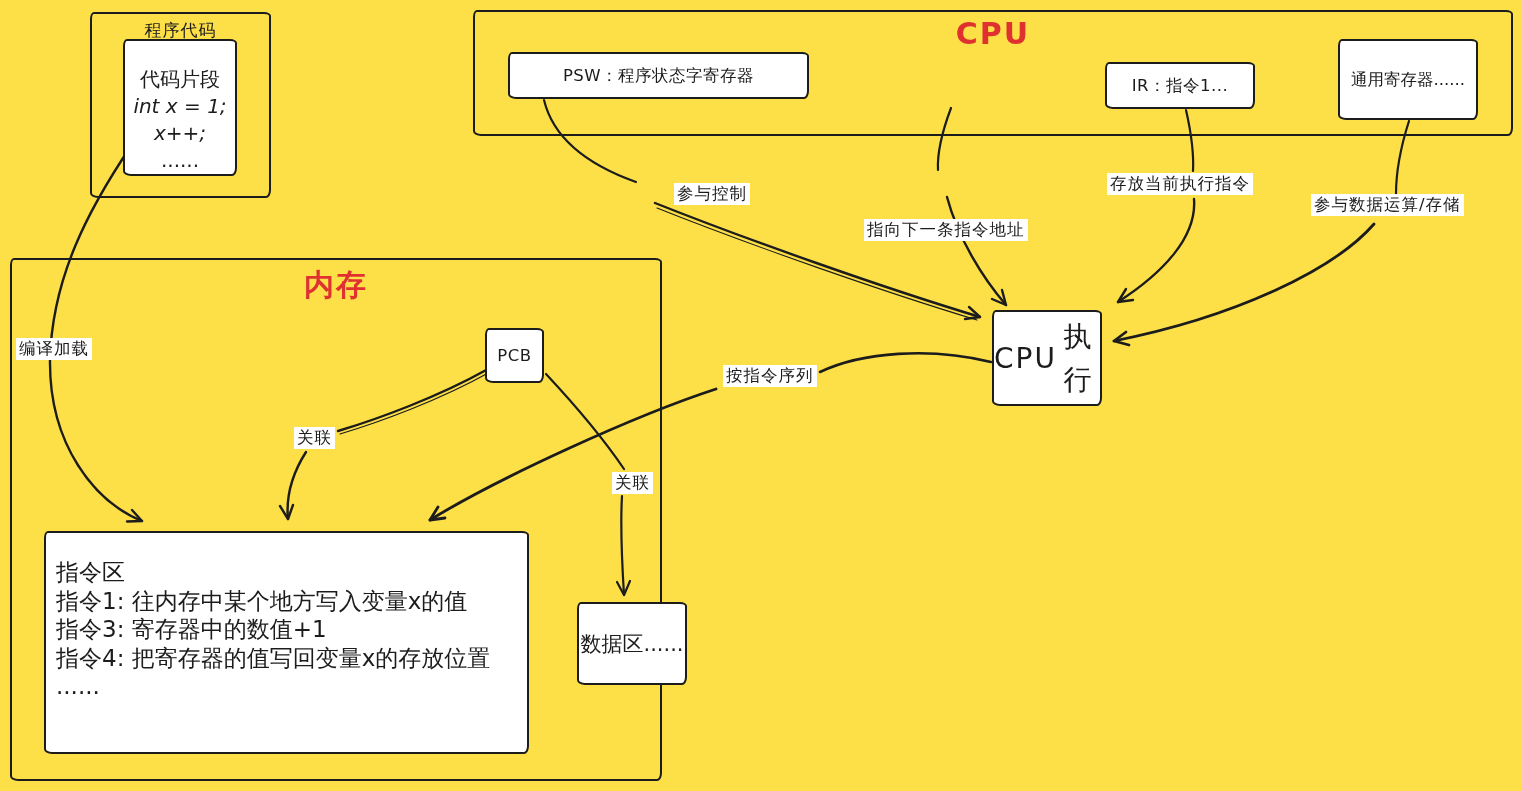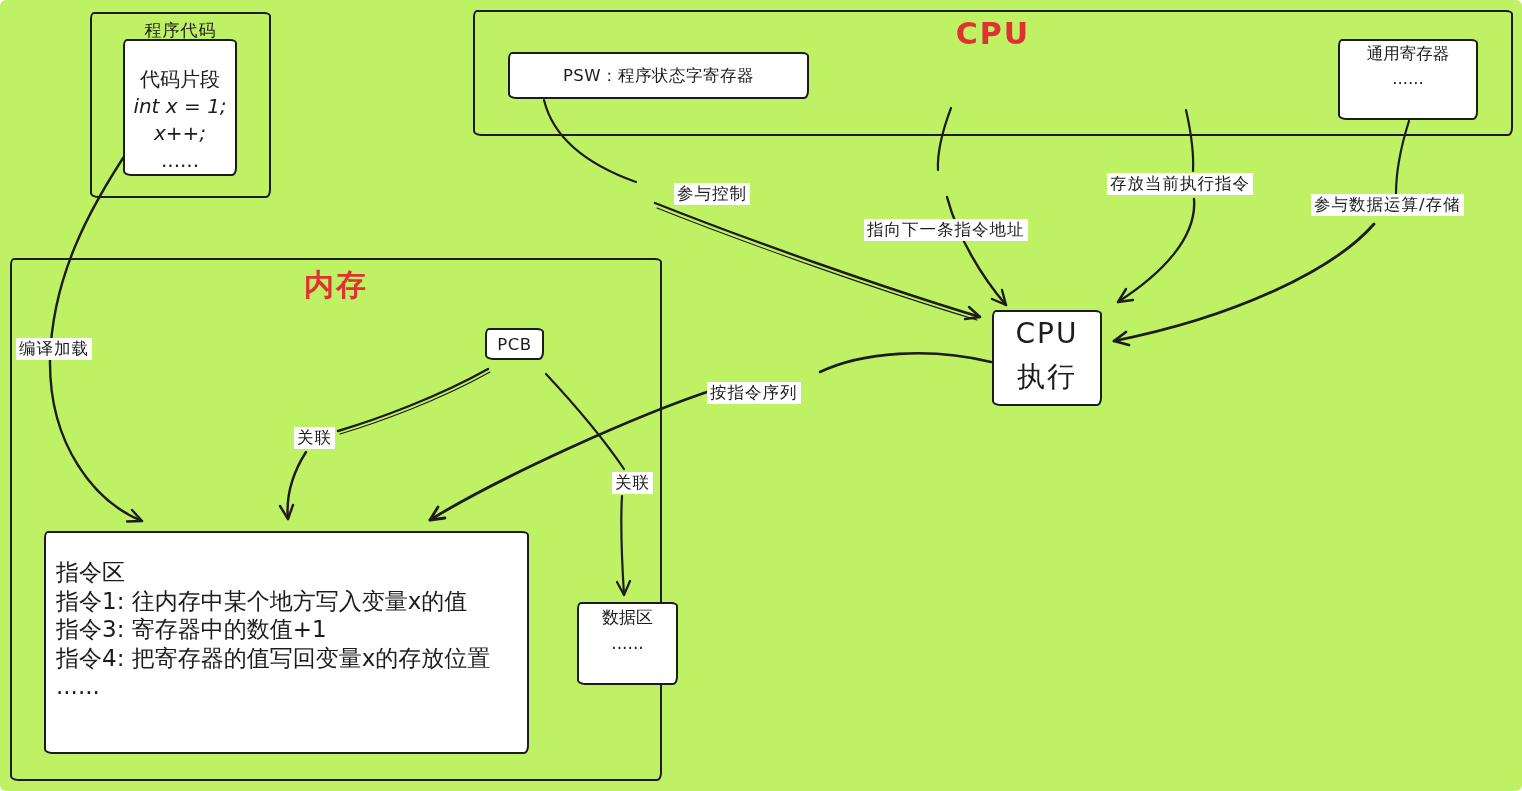--- a/index.html
+++ b/index.html
@@ -1,28 +1,28 @@
 <!DOCTYPE html>
 <html><head>
 <meta charset="utf-8">
 <style>
   html,body{margin:0;padding:0;background:#fff;}
   .canvas{
-    position:relative;width:1522px;height:791px;background:#bef264;overflow:hidden;
-    font-family:"DejaVu Sans","Liberation Sans",sans-serif;color:#1c1c1c;border-radius:6px;
+    position:relative;width:1522px;height:791px;background:#fde047;overflow:hidden;
+    font-family:"DejaVu Sans","Liberation Sans",sans-serif;color:#1c1c1c;
   }
   .box{position:absolute;border:2.2px solid #1c1c1c;box-sizing:border-box;}
   
   .sketch{border-radius:4px 7px 5px 8px / 7px 4px 8px 5px;}
   .outer{background:transparent;z-index:1;}
   .inner{background:#ffffff;z-index:3;}
   .svg-layer{position:absolute;left:0;top:0;z-index:2;}
   .svg-layer path{fill:none;stroke:#1c1c1c;stroke-linecap:round;stroke-linejoin:round;}
   .center{display:flex;align-items:center;justify-content:center;text-align:center;}
-  .col{display:flex;flex-direction:column;align-items:center;text-align:center;}
+  .col{display:flex;flex-direction:row;align-items:center;justify-content:center;text-align:center;}
   .title-red{position:absolute;left:0;right:0;text-align:center;color:#e03131;
     font-size:30px;font-weight:700;letter-spacing:2px;z-index:3;}
   .box-label{font-size:16.5px;letter-spacing:0.5px;}
   .edge-label{position:absolute;z-index:4;background:#ffffff;padding:0 3px;
     font-size:16.5px;letter-spacing:1px;white-space:nowrap;}
   .code-lines{padding-top:25px;font-size:20px;line-height:27px;text-align:center;}
   .instr-lines{padding:25px 6px 0 10px;font-size:23px;line-height:28.5px;text-align:left;}
   .exec-lines{font-size:28px;line-height:43px;font-weight:500;letter-spacing:2px;}
   .two-lines{font-size:16.5px;line-height:25px;}
   .small-title{position:absolute;top:5px;left:0;right:0;text-align:center;font-size:17px;letter-spacing:1px;z-index:3;}
@@ -95,52 +95,55 @@
       <div>......</div>
     </div>
   </div>
 
   <div class="box outer sketch" style="left:473px;top:10px;width:1040px;height:126px;">
     <div class="title-red" style="top:4px;">CPU</div>
   </div>
   <div class="box inner sketch center" style="left:508px;top:52px;width:301px;height:47px;">
     <span class="box-label">PSW：程序状态字寄存器</span>
   </div>
+  <div class="box inner sketch center" style="left:1105px;top:62px;width:150px;height:47px;">
+    <span class="box-label">IR：指令1...</span>
+  </div>
   <div class="box inner sketch col two-lines" style="left:1338px;top:39px;width:140px;height:81px;">
     <div>通用寄存器</div>
     <div>......</div>
   </div>
 
   <div class="box inner sketch col exec-lines" style="left:992px;top:310px;width:110px;height:96px;">
     <div>CPU</div>
     <div>执行</div>
   </div>
 
   <div class="box outer sketch" style="left:10px;top:258px;width:652px;height:523px;">
     <div class="title-red" style="top:5px;">内存</div>
   </div>
-  <div class="box inner sketch center" style="left:485px;top:328px;width:59px;height:32px;">
+  <div class="box inner sketch center" style="left:485px;top:328px;width:59px;height:55px;">
     <span class="box-label">PCB</span>
   </div>
   <div class="box inner sketch" style="left:44px;top:531px;width:485px;height:223px;">
     <div class="instr-lines">
       <div>指令区</div>
       <div>指令1: 往内存中某个地方写入变量x的值</div>
       <div>指令3: 寄存器中的数值+1</div>
       <div>指令4: 把寄存器的值写回变量x的存放位置</div>
       <div>......</div>
     </div>
   </div>
-  <div class="box inner sketch col" style="left:577px;top:602px;width:101px;height:83px;font-size:17px;line-height:26px;">
+  <div class="box inner sketch col" style="left:577px;top:602px;width:110px;height:83px;font-size:21px;line-height:26px;">
     <div>数据区</div>
     <div>......</div>
   </div>
 
   <span class="edge-label" style="left:16px;top:338px;">编译加载</span>
   <span class="edge-label" style="left:633px;top:183px;margin-left:41px;">参与控制</span>
   <span class="edge-label" style="left:864px;top:171px;margin-top:48px;">指向下一条指令地址</span>
   <span class="edge-label" style="left:1107px;top:173px;">存放当前执行指令</span>
   <span class="edge-label" style="left:1311px;top:194px;">参与数据运算/存储</span>
   <span class="edge-label" style="left:294px;top:427px;">关联</span>
   <span class="edge-label" style="left:612px;top:472px;">关联</span>
-  <span class="edge-label" style="left:707px;top:365px;margin-top:17px;">按指令序列</span>
+  <span class="edge-label" style="left:723px;top:365px;">按指令序列</span>
 
 </div>
 
 </body></html>

